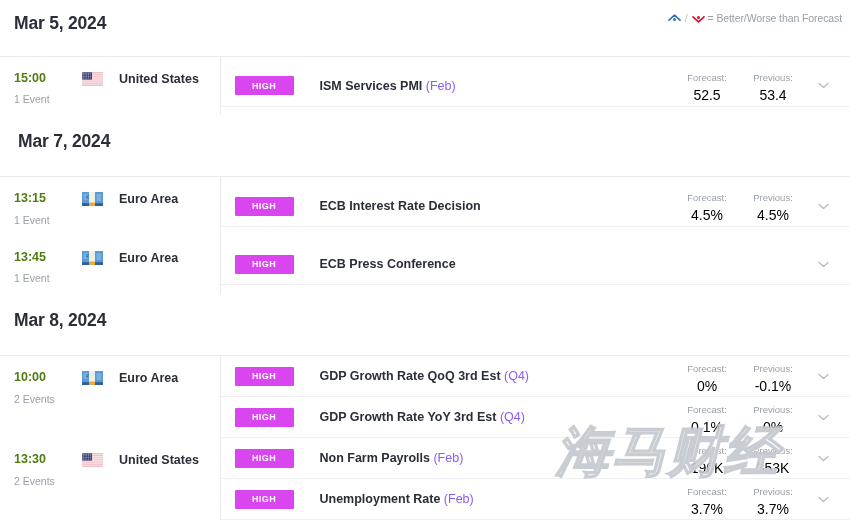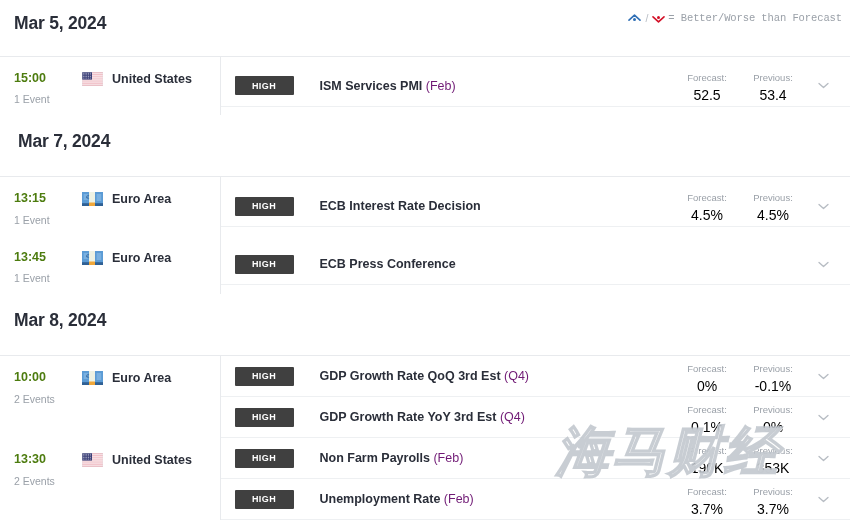--- a/index.html
+++ b/index.html
@@ -15,21 +15,21 @@
   
   .legend {
     position: absolute; top: 12px; right: 8px;
     display: flex; align-items: center; gap: 3px;
     font-size: 10.5px; color: #9aa0a8; white-space: nowrap;
   }
   .legend .arrow-up { color: #2f6fb5; }
   .legend .arrow-dn { color: #d31027; }
   .legend svg { display: block; }
   .legend .sep { color: #b7bcc3; font-size: 10.5px; padding: 0 1px; }
-  .legend .legend-text { letter-spacing: -0.1px; font-family: Liberation Mono, monospace; }
+  .legend .legend-text { letter-spacing: -0.1px; }
 
   
   .date-heading {
     font-size: 17.5px; font-weight: bold; color: #2a2e39;
     letter-spacing: -0.2px;
   }
 
   
   .day-block { width: 100%; }
   .day-table { width: 100%; border-collapse: collapse; }
@@ -38,50 +38,50 @@
     width: 220px;
     vertical-align: top;
     border-right: 1px solid #e8eaed;
     padding: 14px 0 10px 14px;
     background: #fff;
   }
   .grp-inner { display: flex; align-items: flex-start; }
   .time-wrap { width: 68px; flex: 0 0 68px; }
   .time-val { font-size: 12.5px; font-weight: bold; color: #4d7c0f; line-height: 1.15; }
   .time-count { font-size: 10.5px; color: #9aa0a8; margin-top: 8px; }
-  .country-wrap { display: flex; align-items: center; gap: 9px; padding-top: 1px; }
+  .country-wrap { display: flex; align-items: center; gap: 16px; padding-top: 1px; }
   .country-name { font-size: 12.5px; font-weight: bold; color: #2a2e39; white-space: nowrap; }
 
   
   .flag { width: 21px; height: 14px; flex: 0 0 21px; position: relative; overflow: hidden; display: block; }
   .flag svg { display: block; width: 21px; height: 14px; }
 
   
   .ev-cell { padding: 0; vertical-align: middle; }
   .ev-row {
     display: flex; align-items: center;
     height: 41px;
     padding: 0 10px 0 14px;
     border-bottom: 1px solid #eef0f2;
   }
   .ev-row.last { border-bottom: 1px solid #eef0f2; }
 
   .badge {
     width: 59px; flex: 0 0 59px; height: 19px;
-    background: #404040; color: #fff;
+    background: #d946ef; color: #fff;
     font-size: 9px; font-weight: bold; letter-spacing: 0.4px;
     display: flex; align-items: center; justify-content: center;
     border-radius: 1px;
   }
   .ev-title {
     flex: 1 1 auto; padding-left: 26px;
     font-size: 12.5px; font-weight: bold; color: #2a2e39;
     white-space: nowrap; overflow: hidden;
   }
-  .ev-title .period { font-weight: normal; color: #701a75; }
+  .ev-title .period { font-weight: normal; color: #8b5cf6; }
 
   .stats { display: flex; align-items: flex-start; gap: 0; }
   .stat { width: 66px; text-align: center; }
   .stat-label { font-size: 9.5px; color: #9aa0a8; line-height: 1.25; }
   .stat-value { font-size: 14px; font-weight: normal; color: #000000; line-height: 1.3; margin-top: 1px; }
 
   .chev { width: 34px; flex: 0 0 34px; display: flex; align-items: center; justify-content: center; color: #b7bcc3; }
   .chev svg { display: block; }
 
   

